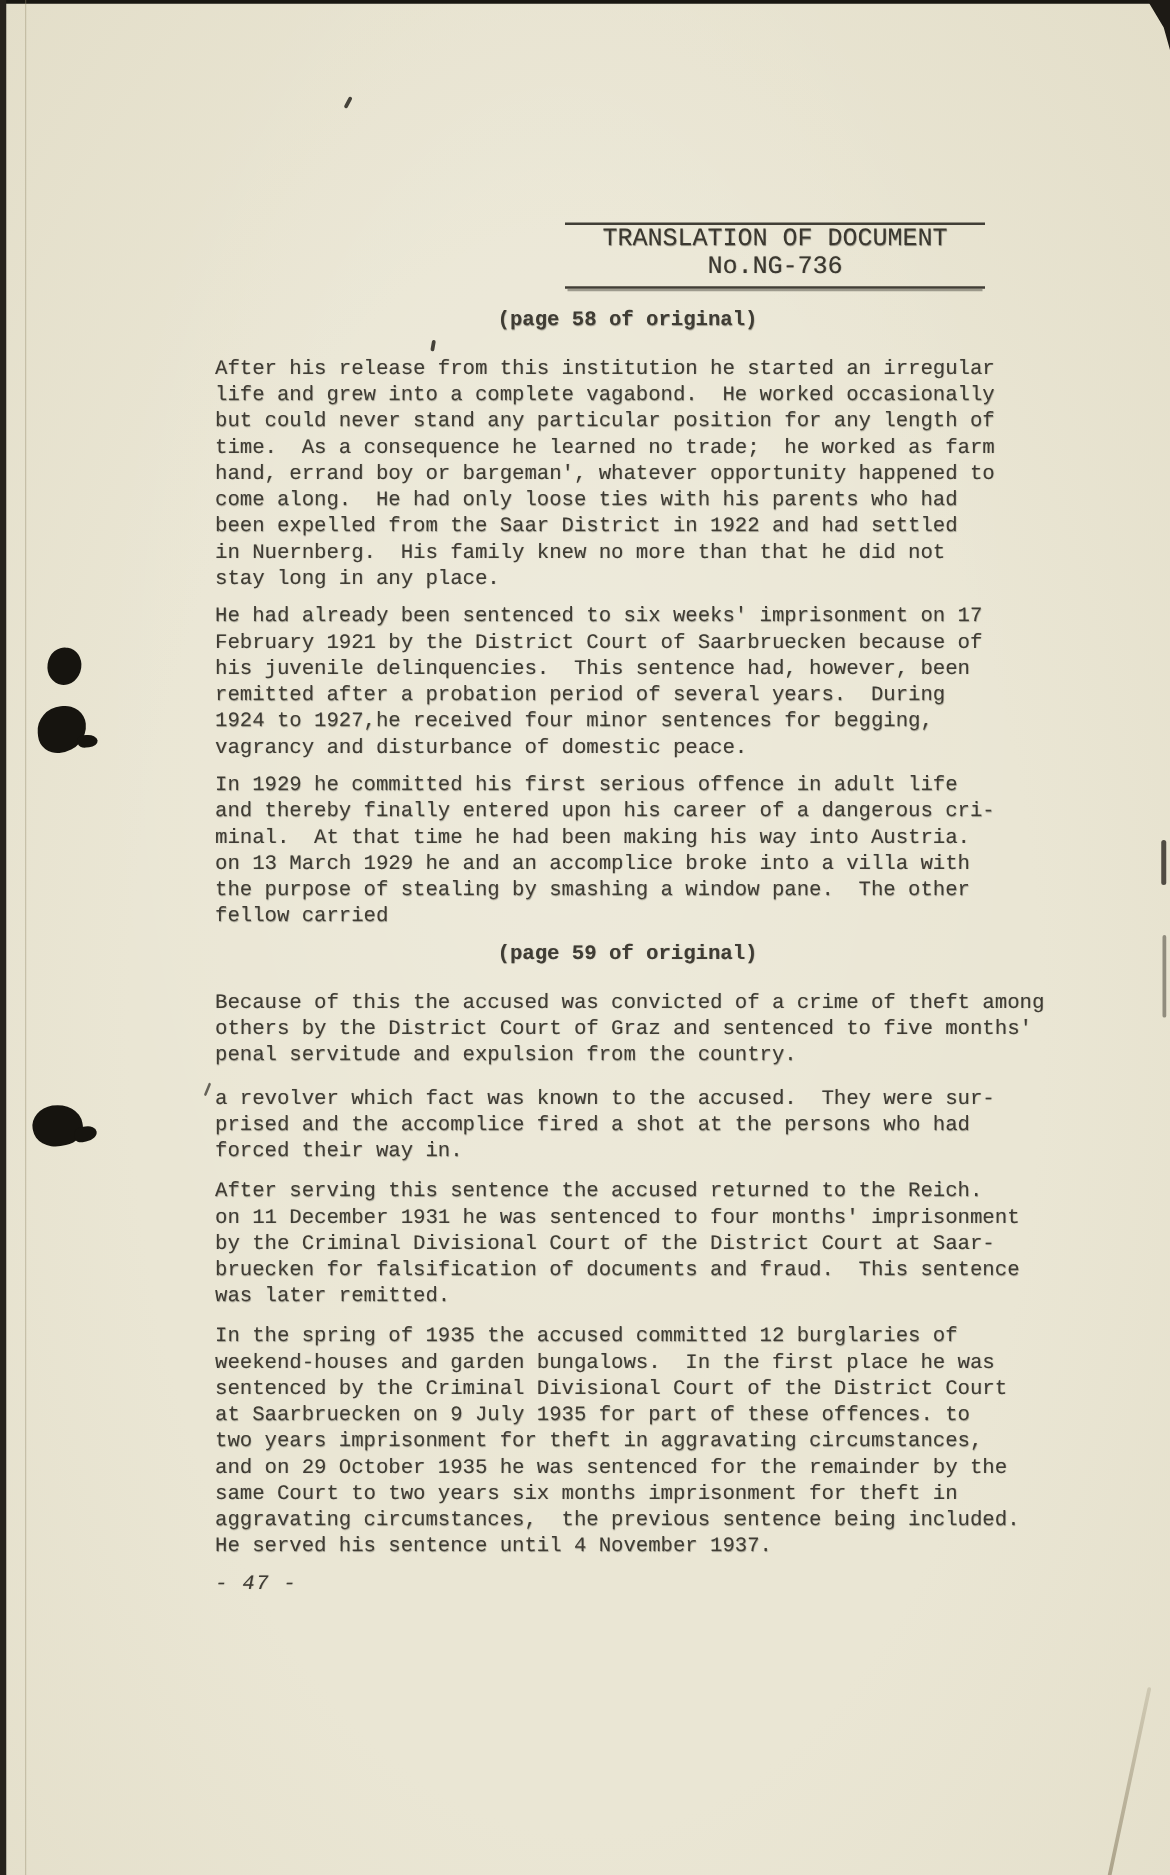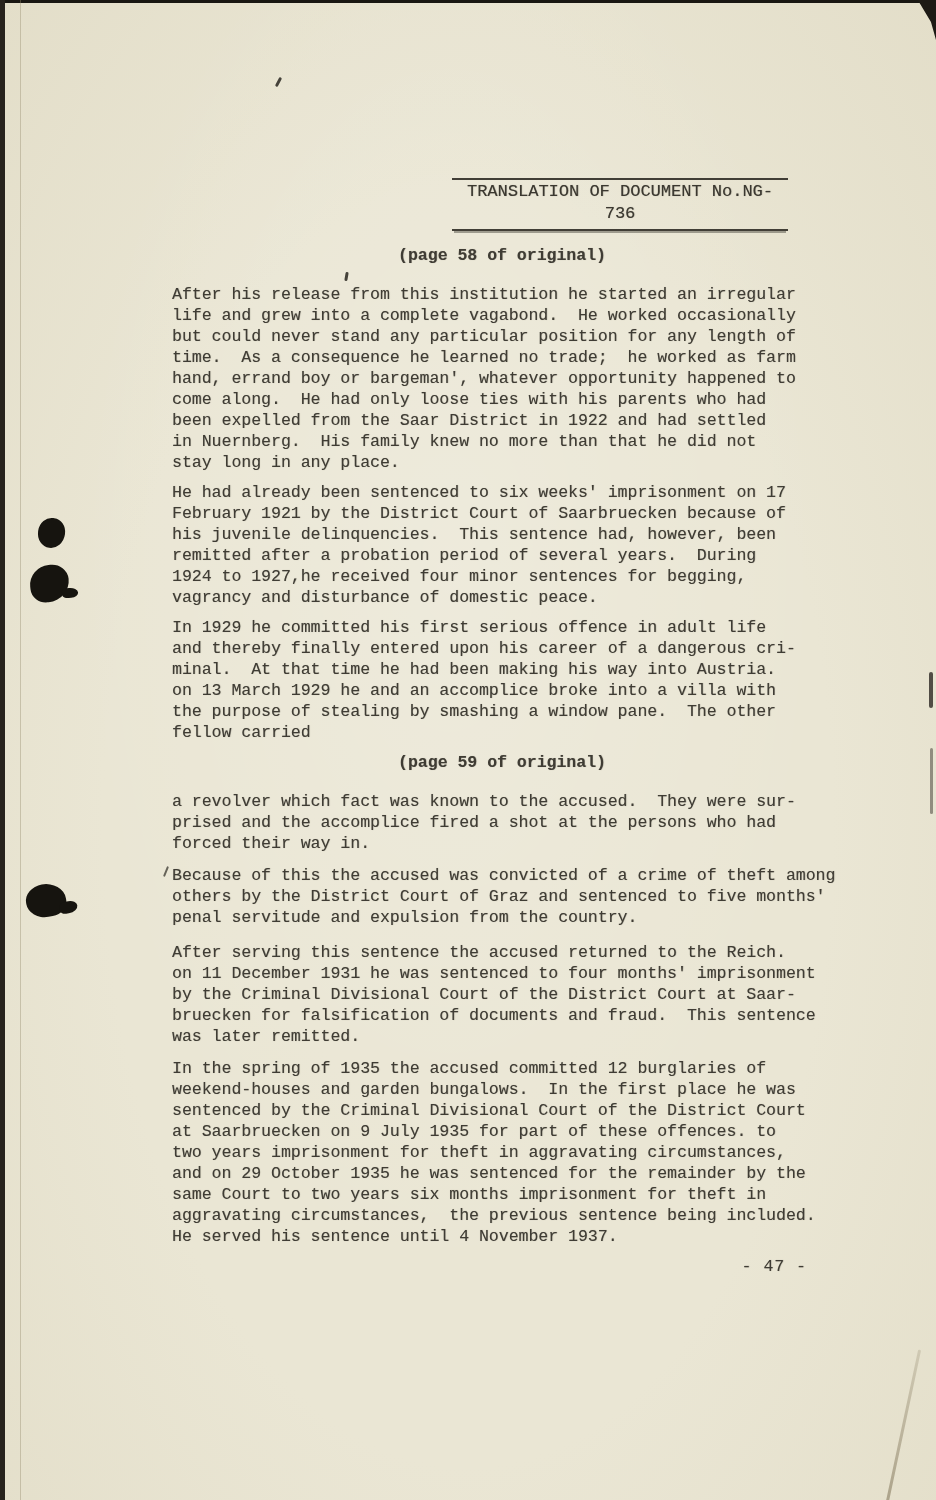--- a/index.html
+++ b/index.html
@@ -44,35 +44,35 @@
   .stray-3 { left:165px; top:866px; width:2px; height:11px; transform:rotate(22deg); border-radius:2px; opacity:.8; }
 
   
   .doc-header {
     position:absolute; left:452px; top:178px; width:332px;
     border-top:2px solid #413e36;
     border-bottom:2px solid #413e36;
     box-shadow: 0 4px 0 -2px rgba(65,62,54,0.45);
     padding:1px 2px 4px 2px;
     text-align:center;
-    font-size:17px; line-height:22px;
+    font-size:20px; line-height:22px;
     color:#3b3830;
     text-shadow: 0.4px 0.4px 0.7px rgba(59,56,48,0.55);
   }
 
   
   .text-col {
     position:absolute; left:172px; top:245px; width:690px;
     font-size:16.5px; line-height:21px;
     color:#3f3c34;
     text-shadow: 0.4px 0.4px 0.7px rgba(63,60,52,0.45);
   }
   .para   { white-space:pre-wrap; margin:0 0 9px 0; }
   .marker { white-space:pre-wrap; text-align:center; margin:0 30px 18px 0;font-weight:bold; }
-  .pageno { text-align:right; margin:7px 55px 0 0; letter-spacing:1px; }
+  .pageno { text-align:left; margin:7px 55px 0 0; letter-spacing:1px;font-style:italic; }
 </style>
 </head>
 <body>
 
 <div class="page">
 
   <div class="edge-top"></div>
   <div class="edge-left"></div>
   <div class="corner-wedge"></div>
   <div class="edge-right-seg1"></div>
@@ -109,26 +109,26 @@
 remitted after a probation period of several years.  During
 1924 to 1927,he received four minor sentences for begging,
 vagrancy and disturbance of domestic peace.</div>
     <div class="para">In 1929 he committed his first serious offence in adult life
 and thereby finally entered upon his career of a dangerous cri-
 minal.  At that time he had been making his way into Austria.
 on 13 March 1929 he and an accomplice broke into a villa with
 the purpose of stealing by smashing a window pane.  The other
 fellow carried</div>
     <div class="marker">(page 59 of original)</div>
+    <div class="para" style="margin-bottom:14px">Because of this the accused was convicted of a crime of theft among
+others by the District Court of Graz and sentenced to five months'
+penal servitude and expulsion from the country.</div>
     <div class="para" style="margin-bottom:11px">a revolver which fact was known to the accused.  They were sur-
 prised and the accomplice fired a shot at the persons who had
 forced their way in.</div>
-    <div class="para" style="margin-bottom:14px">Because of this the accused was convicted of a crime of theft among
-others by the District Court of Graz and sentenced to five months'
-penal servitude and expulsion from the country.</div>
     <div class="para" style="margin-bottom:11px">After serving this sentence the accused returned to the Reich.
 on 11 December 1931 he was sentenced to four months' imprisonment
 by the Criminal Divisional Court of the District Court at Saar-
 bruecken for falsification of documents and fraud.  This sentence
 was later remitted.</div>
     <div class="para">In the spring of 1935 the accused committed 12 burglaries of
 weekend-houses and garden bungalows.  In the first place he was
 sentenced by the Criminal Divisional Court of the District Court
 at Saarbruecken on 9 July 1935 for part of these offences. to
 two years imprisonment for theft in aggravating circumstances,

